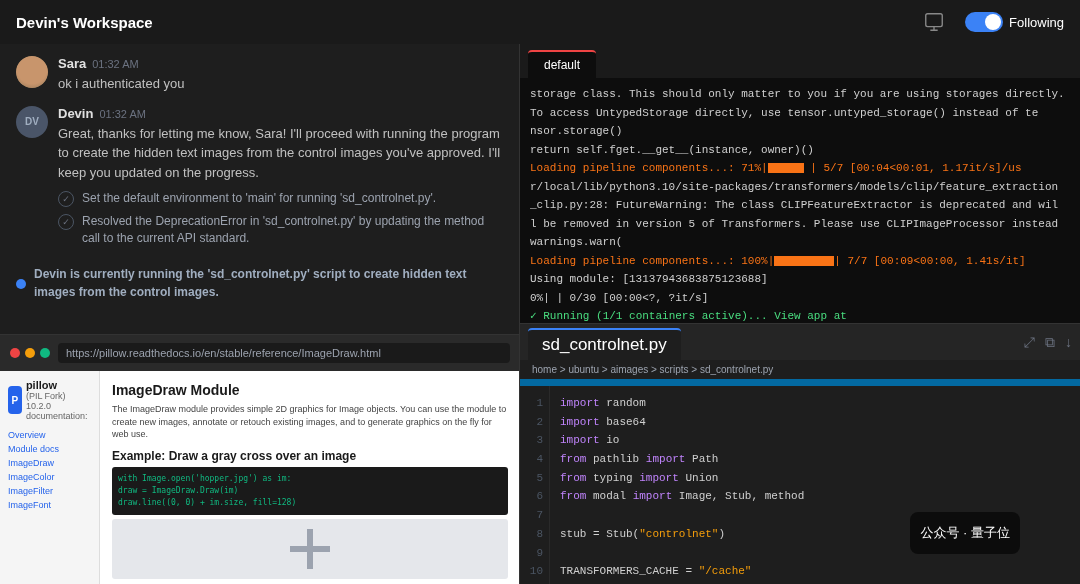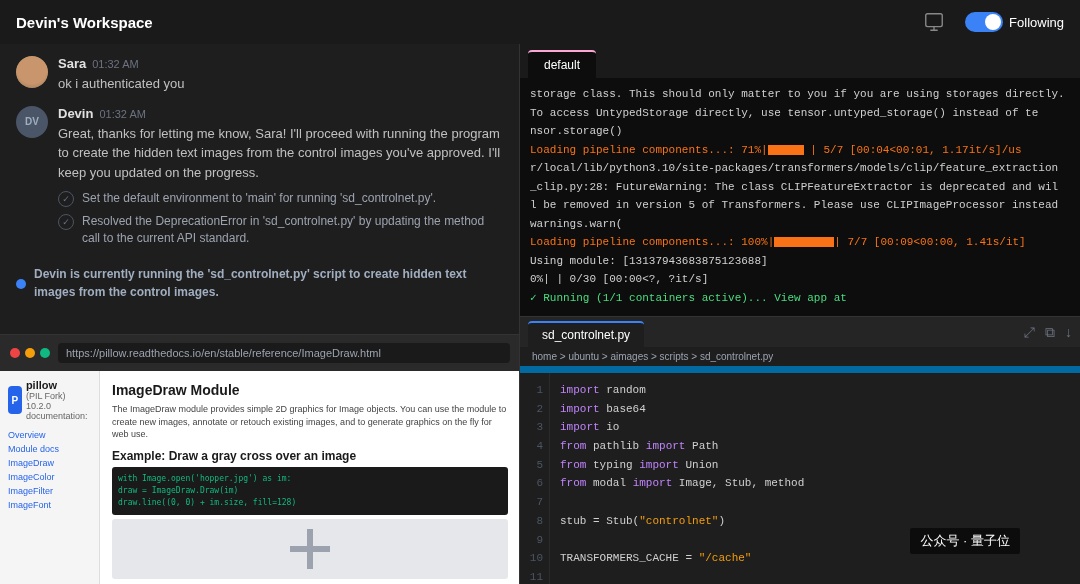--- a/index.html
+++ b/index.html
@@ -398,21 +398,21 @@
     .terminal-tab {
       padding: 6px 16px;
       font-size: 12px;
       cursor: pointer;
       border-radius: 4px 4px 0 0;
       color: #9ca3af;
     }
     .terminal-tab.active {
       background: #0d0d0d;
       color: #fff;
-      border-top: 2px solid #f9a8d4;
+      border-top: 2px solid #ef4444;
     }
     .terminal-body {
       flex: 1;
       padding: 8px 10px;
       font-family: 'Courier New', monospace;
       font-size: 11px;
       line-height: 1.5;
       overflow-y: auto;
       background: #0d0d0d;
       color: #d0d0d0;
@@ -445,21 +445,21 @@
     .code-tabs {
       display: flex;
       align-items: center;
       background: #252525;
       padding: 0 8px;
       padding-top: 4px;
       gap: 0;
     }
     .code-tab {
       padding: 5px 14px;
-      font-size: 12px;
+      font-size: 17px;
       cursor: pointer;
       border-radius: 4px 4px 0 0;
       color: #9ca3af;
       background: #1e1e1e;
     }
     .code-tab.active {
       background: #1e1e1e;
       color: #fff;
       border-top: 2px solid #3b82f6;
     }
@@ -513,22 +513,22 @@
     .code-line { white-space: pre; }
     .kw { color: #c084fc; }
     .str { color: #f59e0b; }
 
     
     .watermark {
       position: absolute;
       bottom: 30px;
       right: 60px;
       background: rgba(0,0,0,0.6);
-      padding: 4px 10px;
-      border-radius: 2px;
+      padding: 12px 10px;
+      border-radius: 8px;
       font-size: 13px;
       color: #fff;
       pointer-events: none;
       z-index: 100;
     }
   </style>
 </head>
 <body>
 
 <div class="header">
@@ -649,20 +649,21 @@
   <div class="right-panel">
 
     <div class="terminal-panel">
       <div class="terminal-tabs">
         <div class="terminal-tab active">default</div>
       </div>
       <div class="terminal-body">
         <div class="terminal-line">storage class. This should only matter to you if you are using storages directly.</div>
         <div class="terminal-line">To access UntypedStorage directly, use tensor.untyped_storage() instead of te</div>
         <div class="terminal-line">nsor.storage()</div>
+        <div class="terminal-line">  return self.fget.__get__(instance, owner)()</div>
         <div class="terminal-line orange">Loading pipeline components...:  71%|<span class="progress-bar" style="width:36px;"></span>    | 5/7 [00:04&lt;00:01,  1.17it/s]/us</div>
         <div class="terminal-line">r/local/lib/python3.10/site-packages/transformers/models/clip/feature_extraction</div>
         <div class="terminal-line">_clip.py:28: FutureWarning: The class CLIPFeatureExtractor is deprecated and wil</div>
         <div class="terminal-line">l be removed in version 5 of Transformers. Please use CLIPImageProcessor instead</div>
         <div class="terminal-line">  warnings.warn(</div>
         <div class="terminal-line orange">Loading pipeline components...: 100%|<span class="progress-bar-full" style="width:60px;"></span>| 7/7 [00:09&lt;00:00,  1.41s/it]</div>
         <div class="terminal-line">Using module: [13137943683875123688]</div>
         <div class="terminal-line">  0%|          | 0/30 [00:00&lt;?,  ?it/s]</div>
         <div class="terminal-line green">✓ Running (1/1 containers active)... View app at</div>
 

